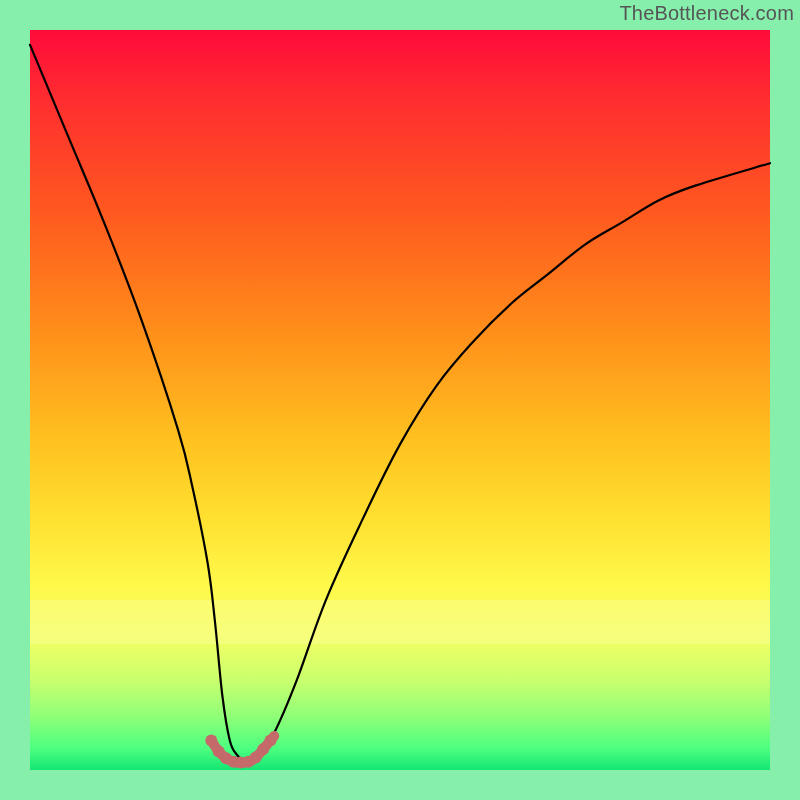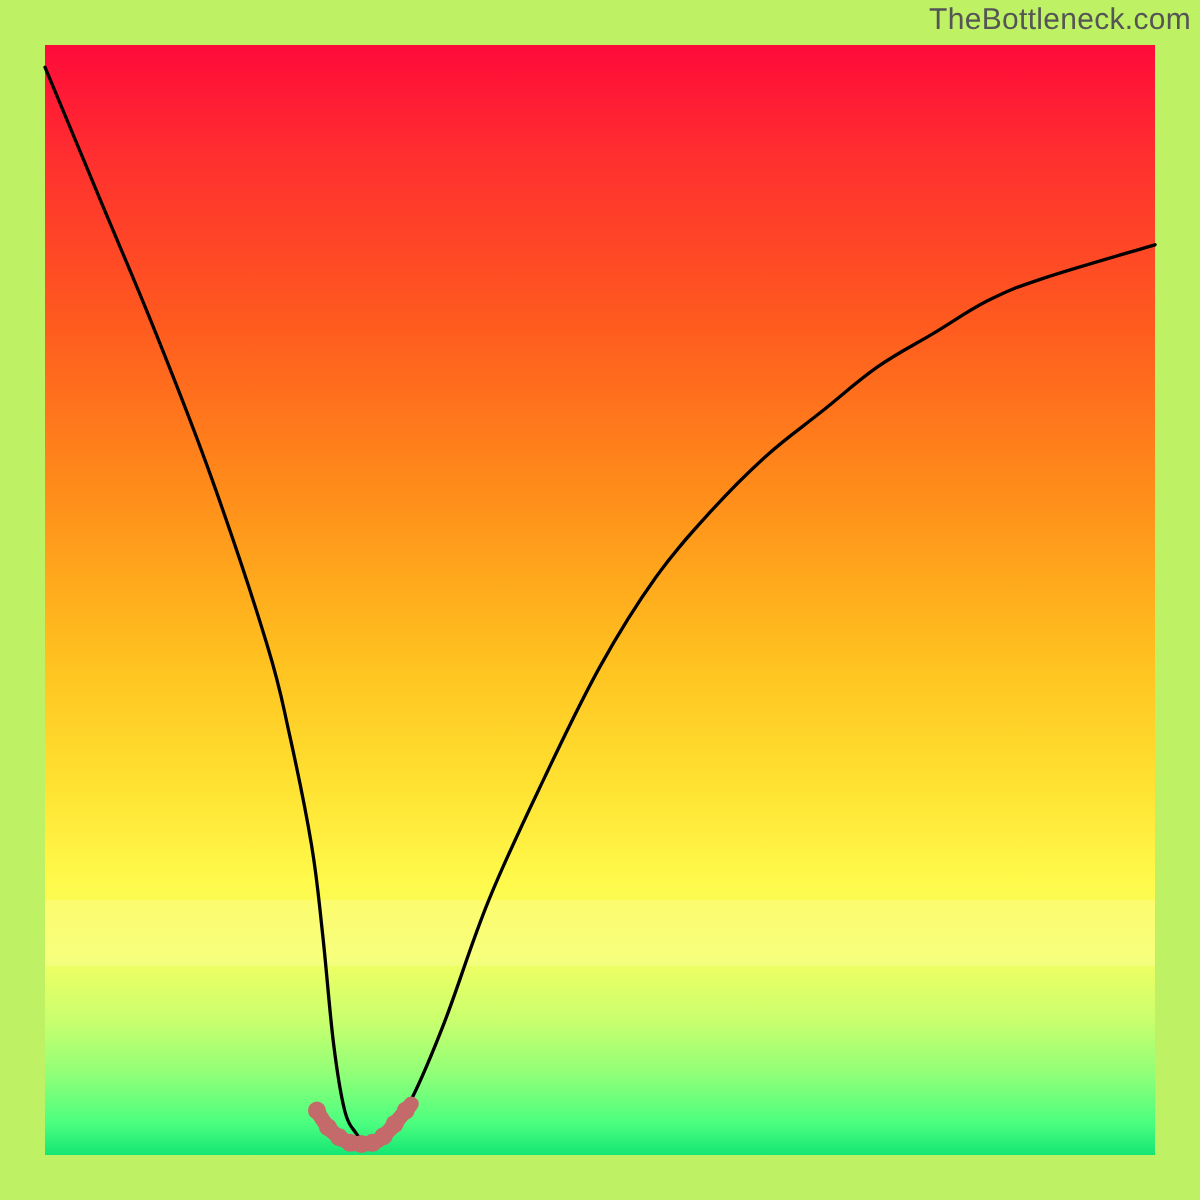--- a/index.html
+++ b/index.html
@@ -8,21 +8,21 @@
     width: 800px;
     height: 800px;
     background: #000;
     font-family: Arial, Helvetica, sans-serif;
     overflow: hidden;
   }
   .frame {
     position: absolute;
     top: 0; left: 0;
     width: 800px; height: 800px;
-    background: #bef264;
+    background: #86efac;
   }
   .watermark {
     position: absolute;
     top: 2px;
     right: 6px;
     color: #555;
     font-size: 20px;
     font-weight: 500;
     letter-spacing: 0.2px;
     z-index: 10;

